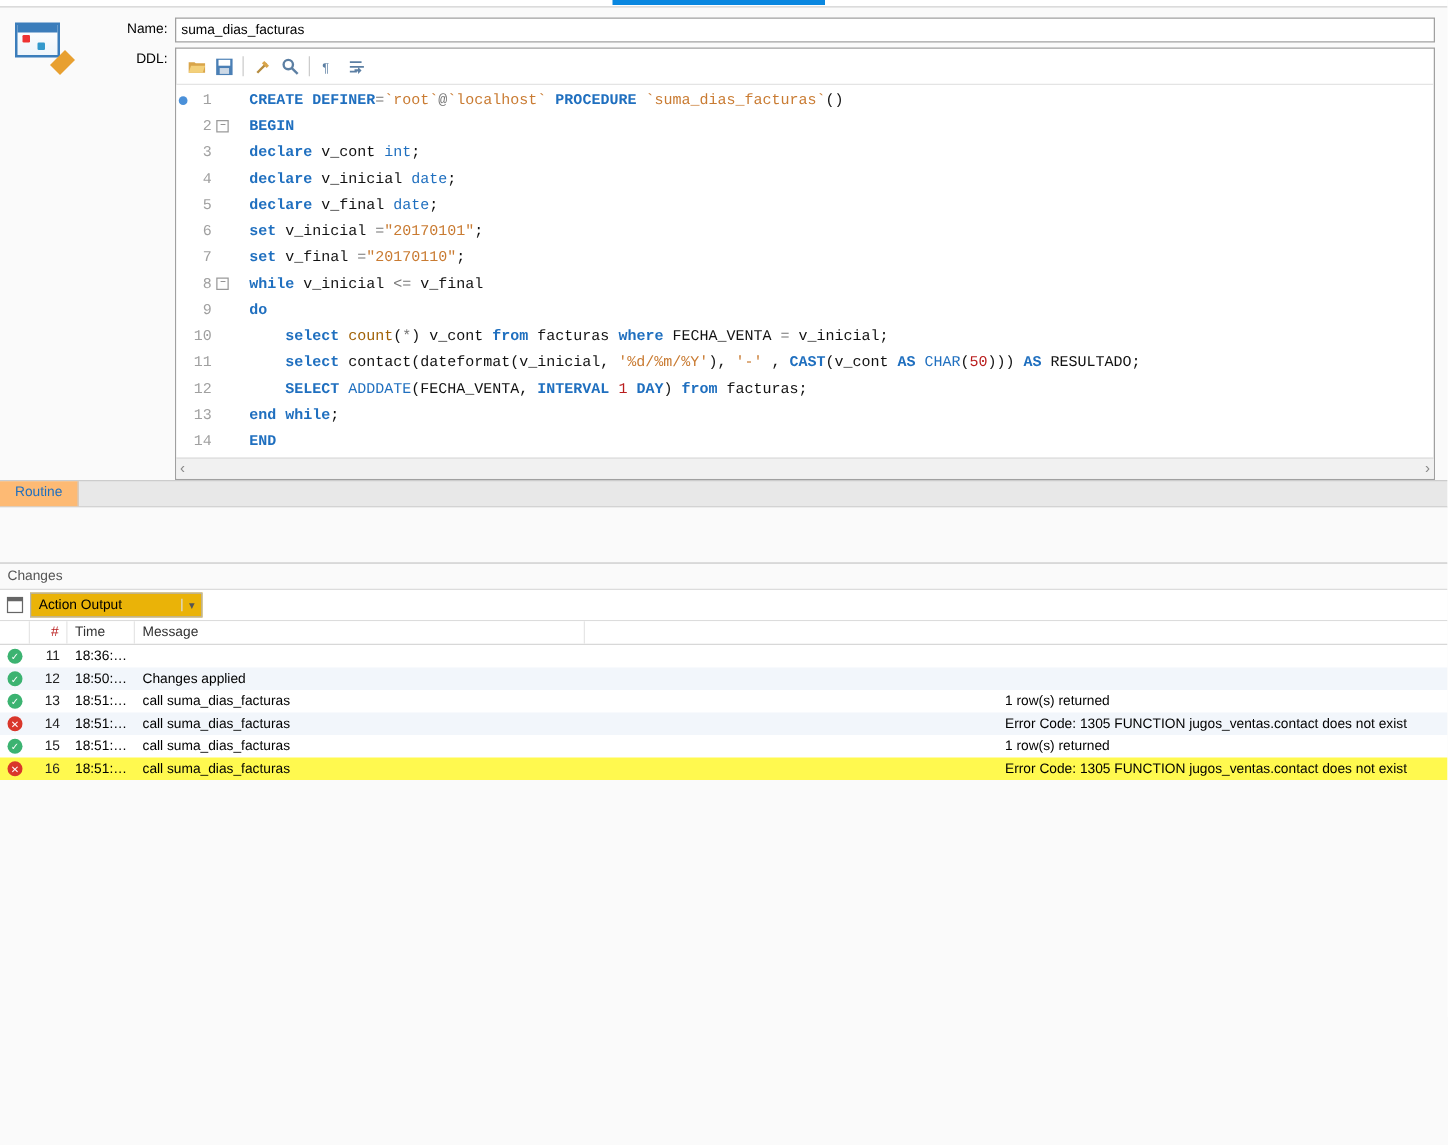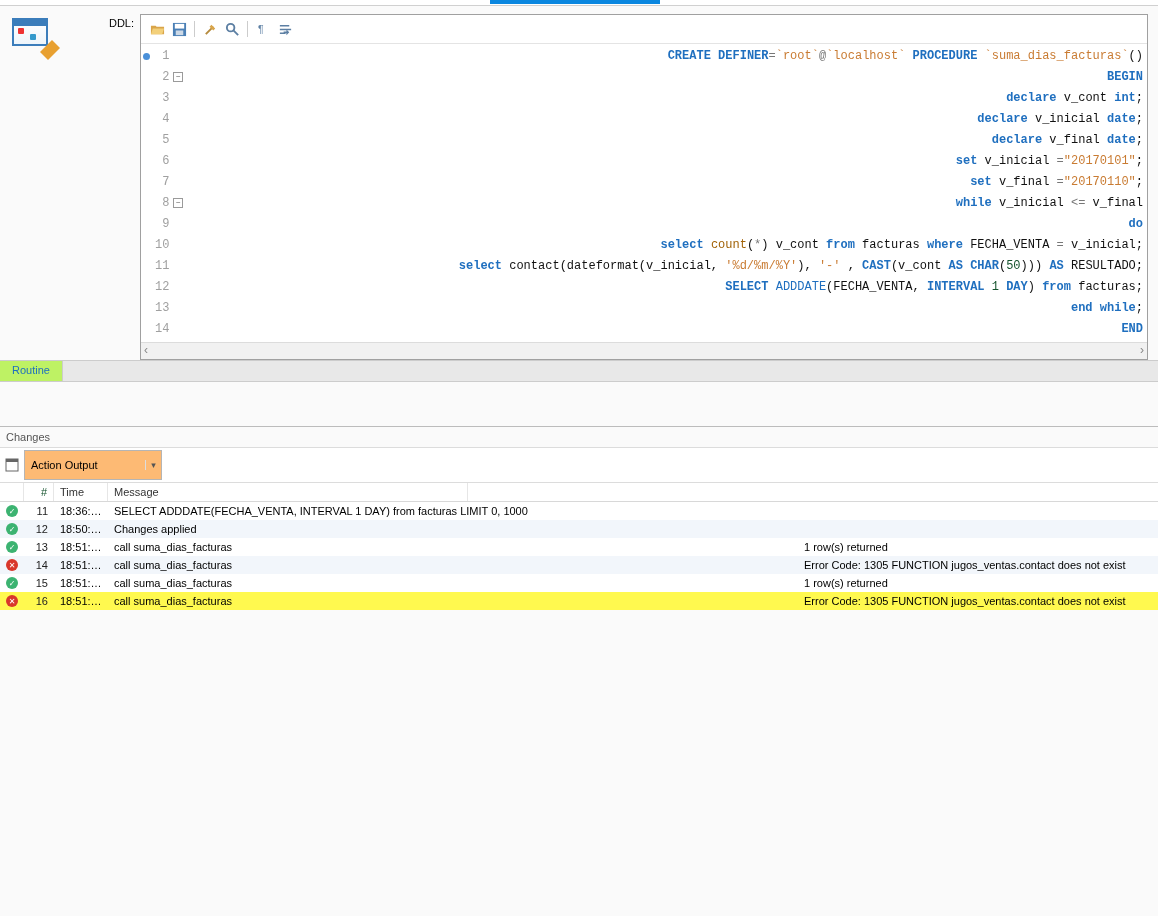--- a/index.html
+++ b/index.html
@@ -24,40 +24,40 @@
 .editor-toolbar { display:flex; align-items:center; gap:2px; padding:4px 6px; border-bottom:1px solid #e4e4e4; }
 .tbtn { width:20px; height:20px; display:flex; align-items:center; justify-content:center; color:#3277b3; cursor:pointer; border-radius:2px; }
 .tbtn svg { width:15px; height:15px; }
 .tsep { width:1px; height:16px; background:#ccc; margin:0 3px; }
 .code-area { flex:1; display:flex; overflow:auto; font-family: Consolas, "Courier New", monospace; font-size:12px; line-height:21px; }
 .gutter { background:#fff; color:#a0a0a0; text-align:right; padding:2px 8px 2px 14px; user-select:none; border-right:0px solid #eee; }
 .gutter div { height:21px; position:relative; }
 .bp { position:absolute; left:-12px; top:7px; width:7px; height:7px; border-radius:50%; background:#4a90d9; }
 .fold { position:absolute; right:-14px; top:5px; width:10px; height:10px; border:1px solid #9a9a9a; background:#fff; font-size:8px; line-height:8px; text-align:center; color:#666; }
 .codecol { flex:1; padding:2px 4px 2px 22px; white-space:pre; color:#111; }
-.codecol div { height:21px;text-align:right; }
+.codecol div { height:21px; }
 .kw { color:#1f6fbf; font-weight:bold; }
 .kw2 { color:#1f6fbf; }
-.ty { color:#1f6fbf; font-weight:bold; }
+.ty { color:#1f6fbf; font-weight:normal; }
 .str { color:#c97b32; }
-.num { color:#14532d; }
+.num { color:#b91c1c; }
 .fn { color:#a16207; }
 .op { color:#777; }
 .scroll-h { height:17px; background:#f1f1f1; border-top:1px solid #dcdcdc; position:relative; }
 .scroll-h::before { content:"‹"; position:absolute; left:3px; top:0; color:#888; font-size:12px; }
 .scroll-h::after { content:"›"; position:absolute; right:3px; top:0; color:#888; font-size:12px; }
 .tab-strip { height:22px; background:#e8e8e8; border-top:1px solid #ccc; border-bottom:1px solid #ccc; display:flex; align-items:stretch; }
-.tab-strip .tab { padding:3px 12px; font-size:11px; border-right:1px solid #ccc; background:#bef264; color:#1f6fbf; }
+.tab-strip .tab { padding:3px 12px; font-size:11px; border-right:1px solid #ccc; background:#fdba74; color:#1f6fbf; }
 .spacer { height:44px; background:#fafafa; }
 .output-section { display:flex; flex-direction:column; border-top:1px solid #bcbcbc; background:#fff; }
 .output-title { padding:4px 6px; font-size:11px; color:#555; background:#fafafa; border-bottom:1px solid #dcdcdc; }
 .output-bar { display:flex; align-items:center; gap:4px; padding:2px 4px; border-bottom:1px solid #dcdcdc; }
 .stack-icon { width:16px; height:16px; display:flex; align-items:center; justify-content:center; }
 .stack-icon svg { width:14px; height:14px; }
-.combo { display:flex; align-items:center; border:1px solid #b5b5b5; background:#fdba74; height:30px; }
+.combo { display:flex; align-items:center; border:1px solid #b5b5b5; background:#eab308; height:20px; }
 .combo span { padding:2px 6px; font-size:11px; min-width:120px; }
 .combo .arrow { width:16px; text-align:center; border-left:1px solid #ddd; color:#555; font-size:9px; }
 .grid-head { display:flex; background:#fff; border-bottom:1px solid #d8d8d8; font-size:11px; color:#333; }
 .gh { padding:3px 6px; border-right:1px solid #e6e6e6; }
 .gh.icon { width:24px; }
 .gh.num { width:30px; text-align:right; }
 .gh.time { width:54px; }
 .gh.action { flex:1; min-width:0; }
 .gh.msg { width:360px; }
 .grid-body { }
@@ -83,20 +83,24 @@
     <div class="form-area">
       <div class="icon-col">
         <div class="proc-icon">
             <div class="win"></div>
             <div class="flow"></div>
             <div class="flow2"></div>
             <div class="wrench"></div>
           </div>
       </div>
       <div class="form-fields">
+        <div class="form-row">
+          <div class="form-label">Name:</div>
+          <input class="name-input" value="suma_dias_facturas" style="">
+        </div>
         <div class="form-row" style="flex:1; min-height:0;">
           <div class="form-label">DDL:</div>
           <div class="editor-wrap">
             <div class="editor-toolbar">
               <div class="tbtn" title="Open">
                 <svg viewBox="0 0 16 16">
                     <path fill="#d9a54a" d="M1 4h5l1 1h8v8H1z"></path>
                     <path fill="#f3d07a" d="M1 13l2-6h12l-2 6z"></path>
                   </svg>
               </div>
@@ -184,21 +188,20 @@
         <div class="gh time">Time</div>
         <div class="gh msg">Message</div>
       </div>
       <div class="grid-body" id="grid-body">
           <div class="row">
             <div class="cell icon">
               <div class="status-ok">✓</div>
             </div>
             <div class="cell num">11</div>
             <div class="cell time">18:36:55</div>
-            <div class="cell action">SELECT ADDDATE(FECHA_VENTA, INTERVAL 1 DAY) from facturas LIMIT 0, 1000</div>
           </div>
           <div class="row">
             <div class="cell icon">
               <div class="status-ok">✓</div>
             </div>
             <div class="cell num">12</div>
             <div class="cell time">18:50:32</div>
             <div class="cell msg">Changes applied</div>
           </div>
           <div class="row">

